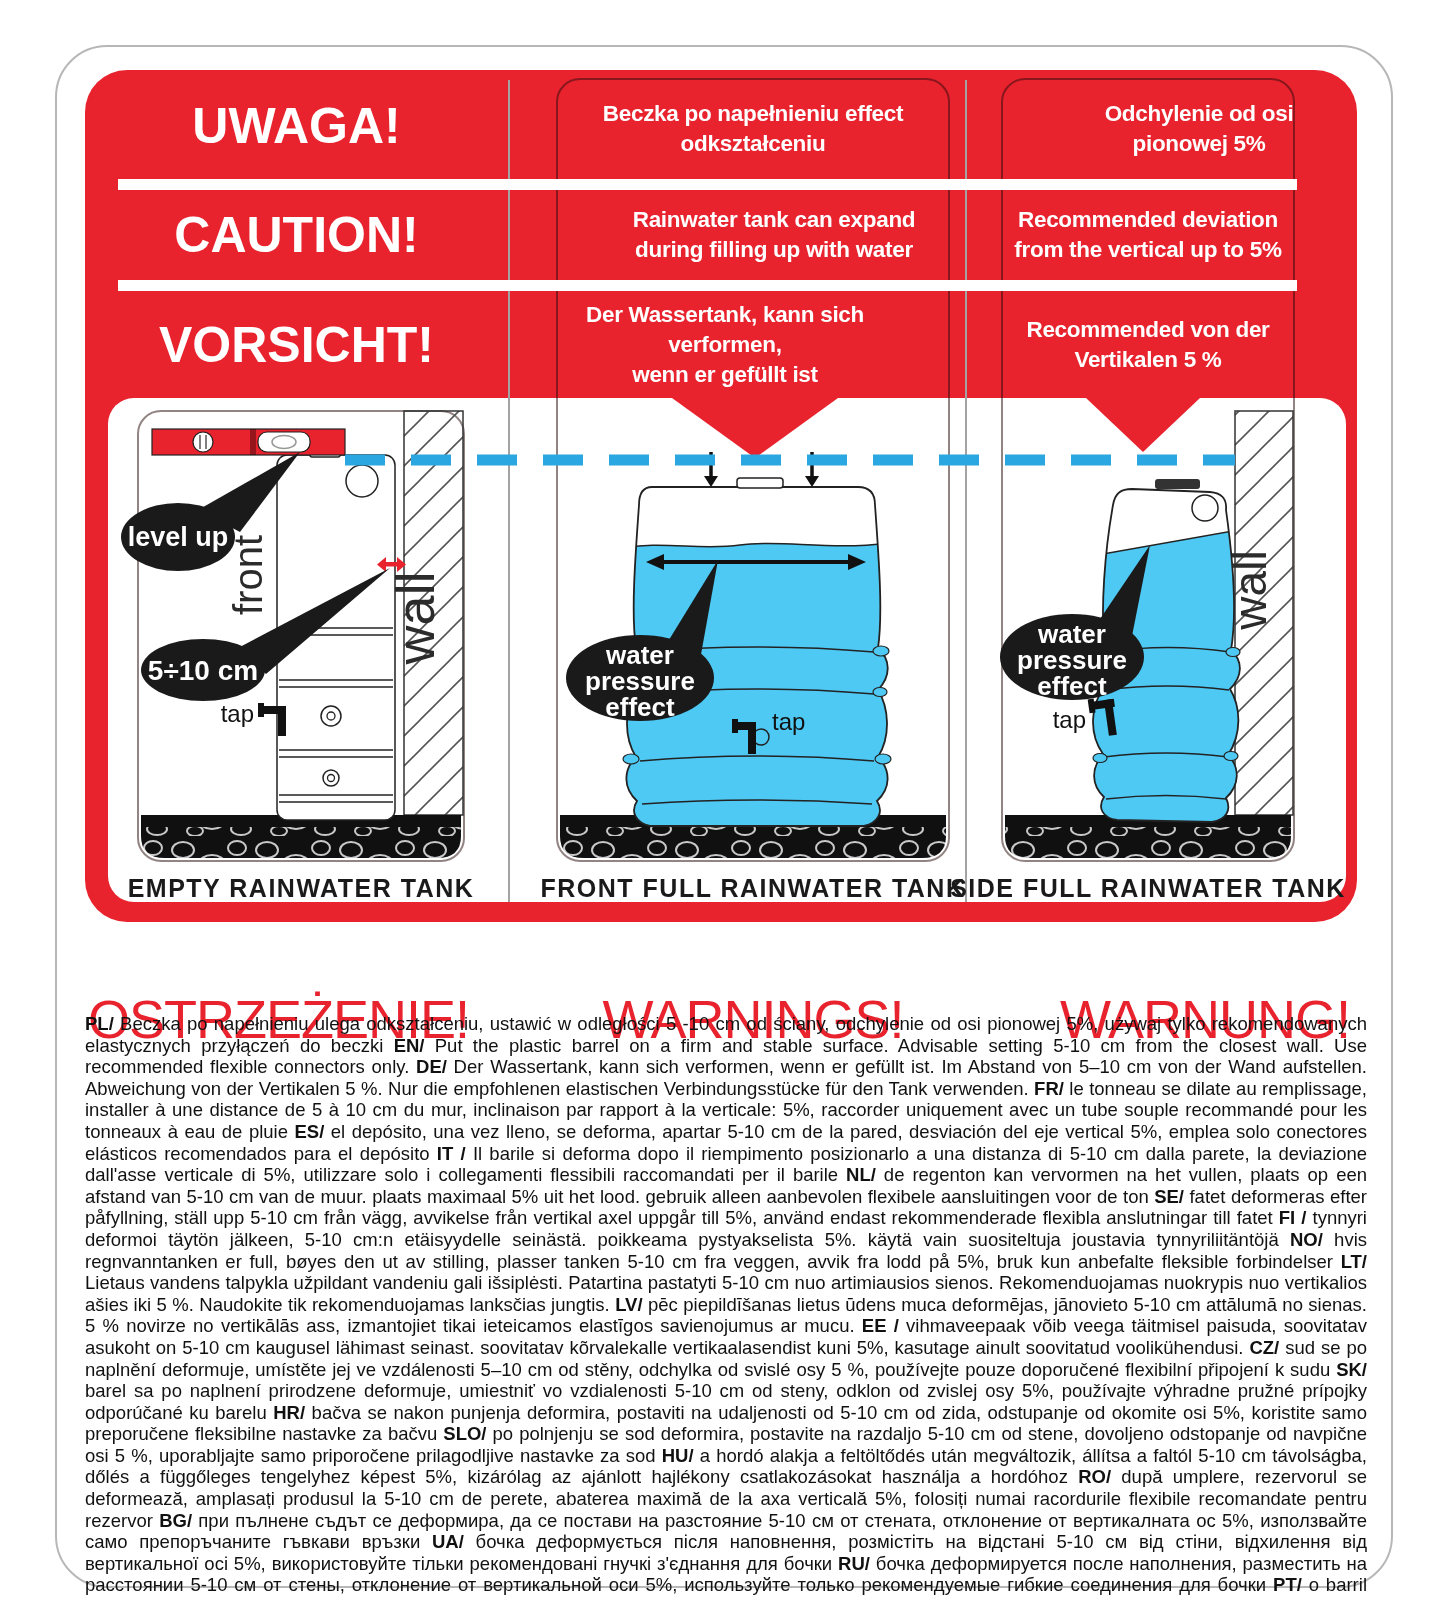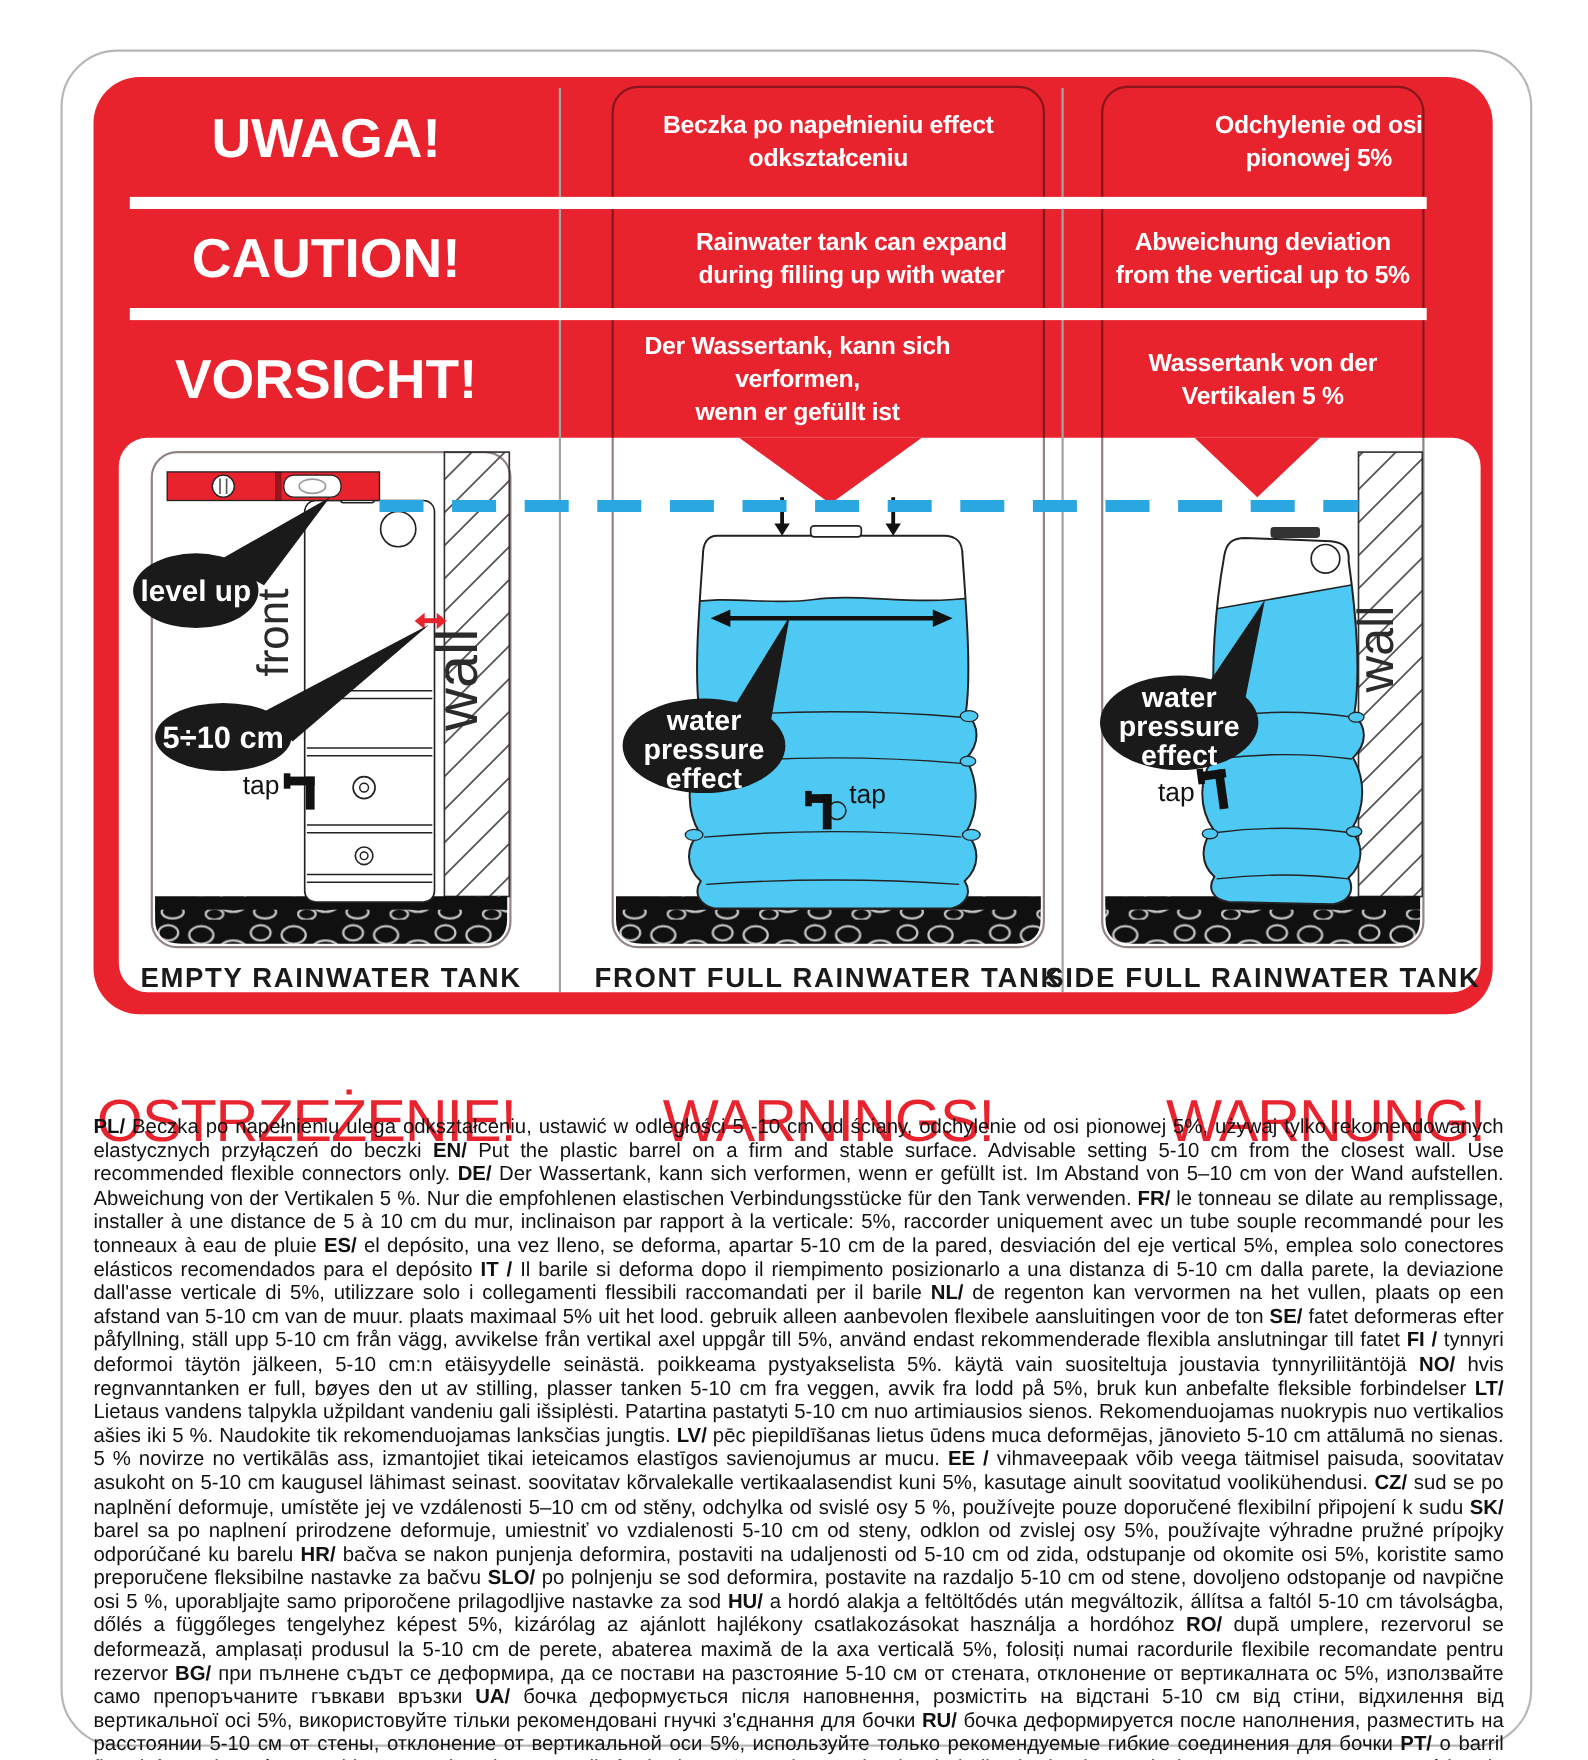--- a/index.html
+++ b/index.html
@@ -68,25 +68,25 @@
   <div class="abs hcell small" style="left:556px; top:291px; width:338px; height:107px;">
     <span><span>Der Wassertank, kann sich verformen,</span><br>
     <span>wenn er gefüllt ist</span></span>
   </div>
 
   <div class="abs hcell small" style="left:1052px; top:78px; width:294px; height:101px;">
     <span><span>Odchylenie od osi</span><br>
     <span>pionowej 5%</span></span>
   </div>
   <div class="abs hcell small" style="left:1001px; top:190px; width:294px; height:90px;">
-    <span><span>Abweichung deviation</span><br>
+    <span><span>Recommended deviation</span><br>
     <span>from the vertical up to 5%</span></span>
   </div>
   <div class="abs hcell small" style="left:1001px; top:291px; width:294px; height:107px;">
-    <span><span>Wassertank von der</span><br>
+    <span><span>Recommended von der</span><br>
     <span>Vertikalen 5 %</span></span>
   </div>
 
   <div class="abs hbar" style="top:179px;"></div>
   <div class="abs hbar" style="top:280px;"></div>
 
   <svg id="diagram-svg" class="abs" width="1444" height="1600" viewBox="0 0 1444 1600">
     <defs>
       <pattern id="hatch" width="30" height="30" patternUnits="userSpaceOnUse">
         <path d="M0,30 L30,0" stroke="#555" stroke-width="1.6"></path>

